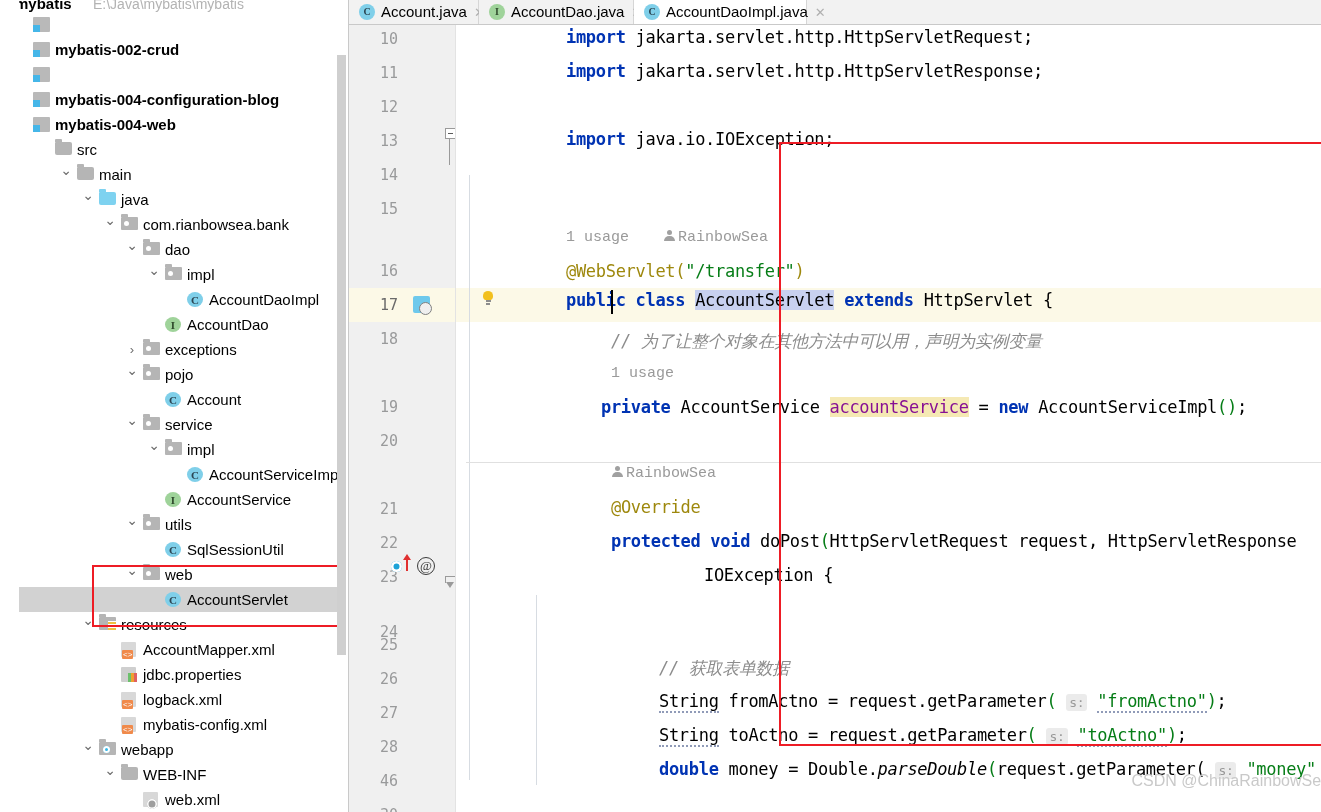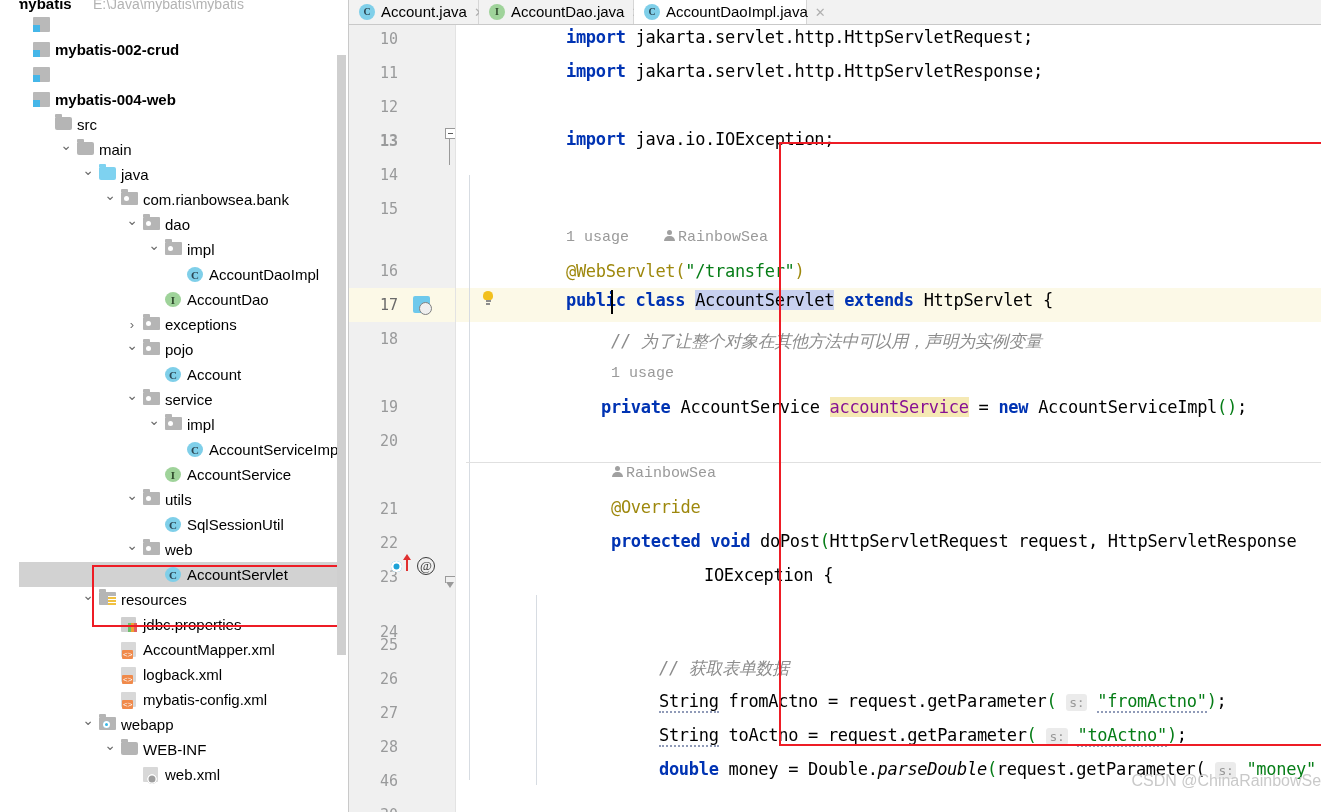--- a/index.html
+++ b/index.html
@@ -324,20 +324,24 @@
         </div>
         <div class="trow module">
           <span class="ico ic-module" style="left: 14px; width: 17px; height: 15px;"></span>
           <span class="lbl" style="left: 36px;">mybatis-002-crud</span>
         </div>
         <div class="trow module">
           <span class="ico ic-module" style="left: 14px; width: 17px; height: 15px;"></span>
         </div>
         <div class="trow module">
           <span class="ico ic-module" style="left: 14px; width: 17px; height: 15px;"></span>
+          <span class="lbl" style="left: 36px;">mybatis-004-configuration-blog</span>
+        </div>
+        <div class="trow module">
+          <span class="ico ic-module" style="left: 14px; width: 17px; height: 15px;"></span>
           <span class="lbl" style="left: 36px;">mybatis-004-web</span>
         </div>
         <div class="trow">
           <span class="ico ic-folder" style="left: 36px; width: 17px; height: 13px;"></span>
           <span class="lbl" style="left: 58px;">src</span>
         </div>
         <div class="trow">
           <span class="arrow" style="left: 40px; font-size: 14px; top: -4px;">⌄</span>
           <span class="ico ic-folder" style="left: 58px; width: 17px; height: 13px;"></span>
           <span class="lbl" style="left: 80px;">main</span>
@@ -419,26 +423,26 @@
         <div class="trow selected">
           <span class="ico ic-class" style="left: 146px;">C</span>
           <span class="lbl" style="left: 168px;">AccountServlet</span>
         </div>
         <div class="trow">
           <span class="arrow" style="left: 62px; font-size: 14px; top: -4px;">⌄</span>
           <span class="ico ic-res" style="left: 80px; width: 17px; height: 13px;"></span>
           <span class="lbl" style="left: 102px;">resources</span>
         </div>
         <div class="trow">
+          <span class="ico ic-xml" style="left: 102px; width: 15px; height: 15px;"></span>
+          <span class="lbl" style="left: 124px;">AccountMapper.xml</span>
+        </div>
+        <div class="trow">
           <span class="ico ic-props" style="left: 102px; width: 15px; height: 15px;"></span>
           <span class="lbl" style="left: 124px;">jdbc.properties</span>
-        </div>
-        <div class="trow">
-          <span class="ico ic-xml" style="left: 102px; width: 15px; height: 15px;"></span>
-          <span class="lbl" style="left: 124px;">AccountMapper.xml</span>
         </div>
         <div class="trow">
           <span class="ico ic-xml" style="left: 102px; width: 15px; height: 15px;"></span>
           <span class="lbl" style="left: 124px;">logback.xml</span>
         </div>
         <div class="trow">
           <span class="ico ic-xml" style="left: 102px; width: 15px; height: 15px;"></span>
           <span class="lbl" style="left: 124px;">mybatis-config.xml</span>
         </div>
         <div class="trow">
@@ -472,21 +476,21 @@
         <div class="tab" style="left: 130px; width: 155px;"><span class="tico i">I</span><span>AccountDao.java</span><span class="tclose">✕</span></div>
         <div class="tab active" style="left: 285px; width: 173px;"><span class="tico c">C</span><span>AccountDaoImpl.java</span><span class="tclose">✕</span></div>
       </div>
 
     <div id="gutter">
       <div class="gutter-hl" style="top:263px;"></div>
       <div id="gutter-lines">
           <div class="lnum" style="top: 5px;">10</div>
           <div class="lnum" style="top: 39px;">11</div>
           <div class="lnum" style="top: 73px;">12</div>
-          <div class="lnum" style="top: 107px; font-weight: bold;">13</div>
+          <div class="lnum" style="top: 107px;">13</div>
           <div class="lnum" style="top: 141px;">14</div>
           <div class="lnum" style="top: 175px;">15</div>
           <div class="lnum" style="top: 237px;">16</div>
           <div class="lnum hl" style="top: 271px;">17</div>
           <div class="lnum" style="top: 305px;">18</div>
           <div class="lnum" style="top: 373px;">19</div>
           <div class="lnum" style="top: 407px;">20</div>
           <div class="lnum" style="top: 475px;">21</div>
           <div class="lnum" style="top: 509px;">22</div>
           <div class="lnum" style="top: 543px;">23</div>

